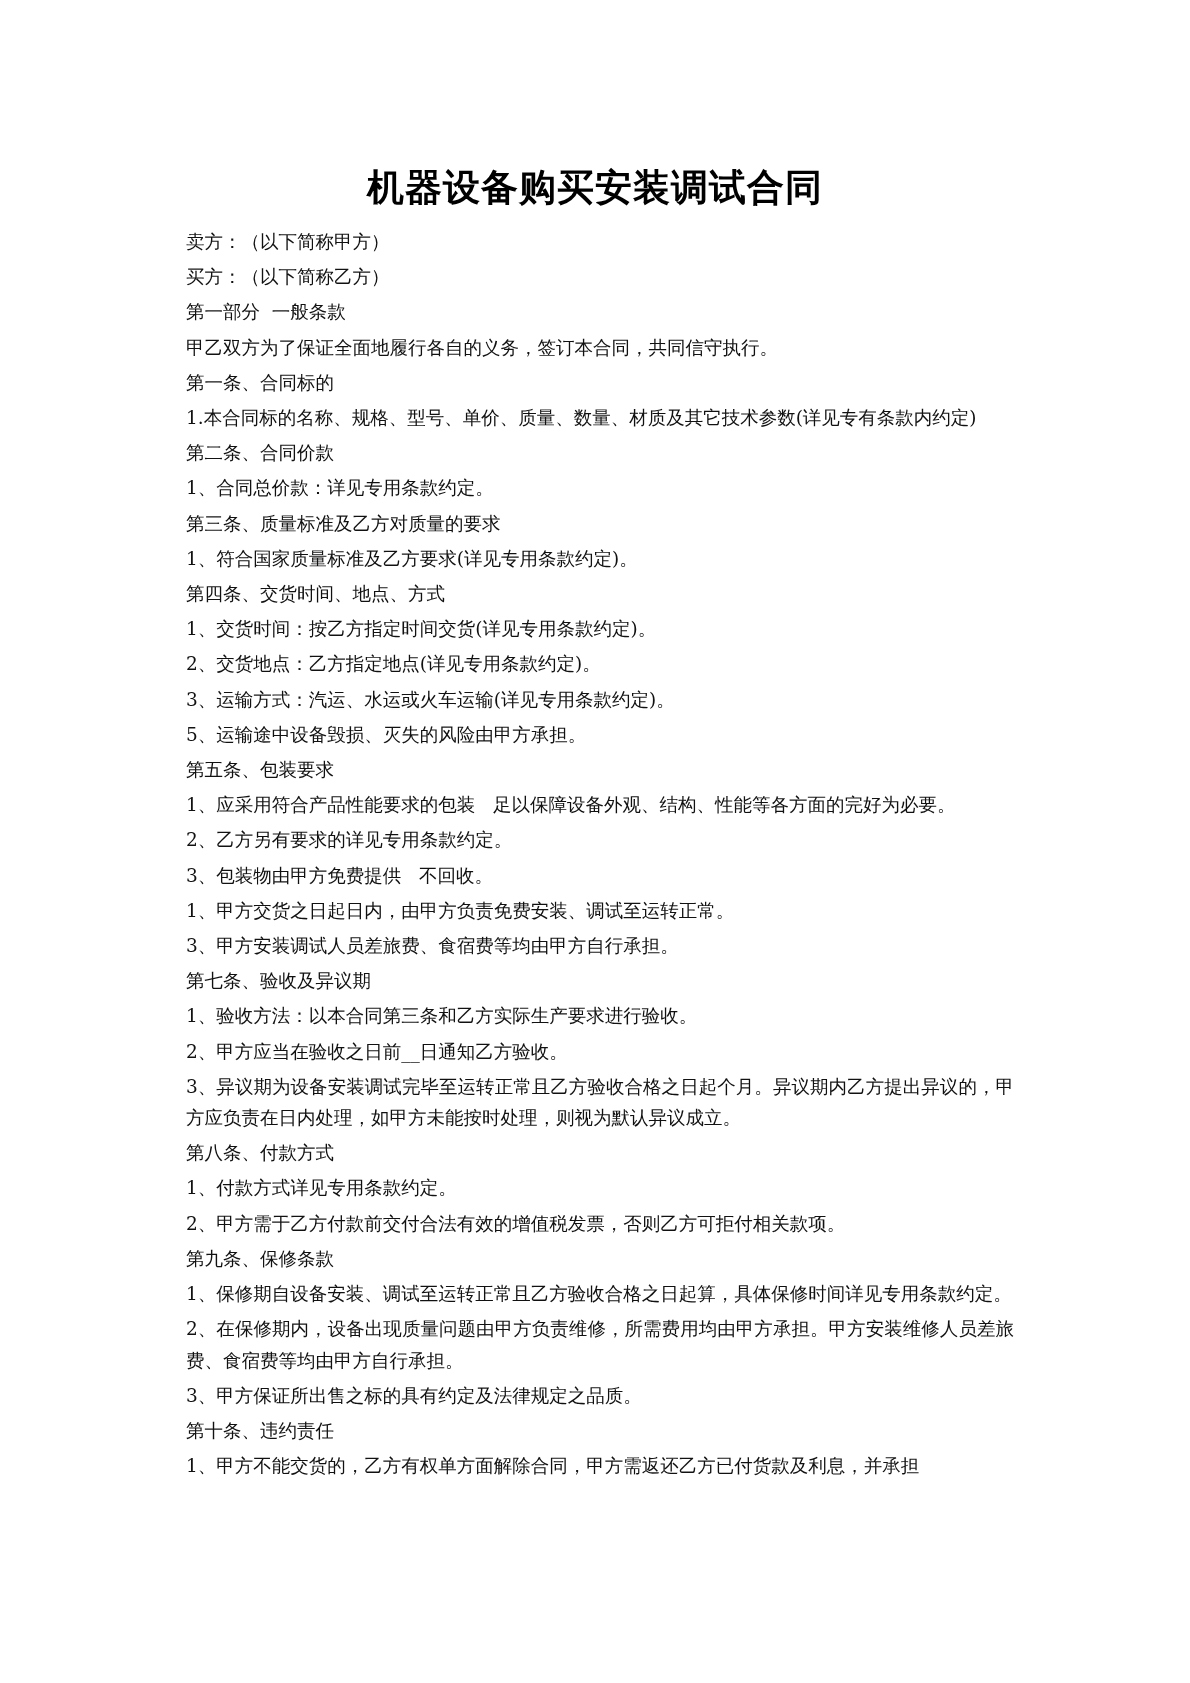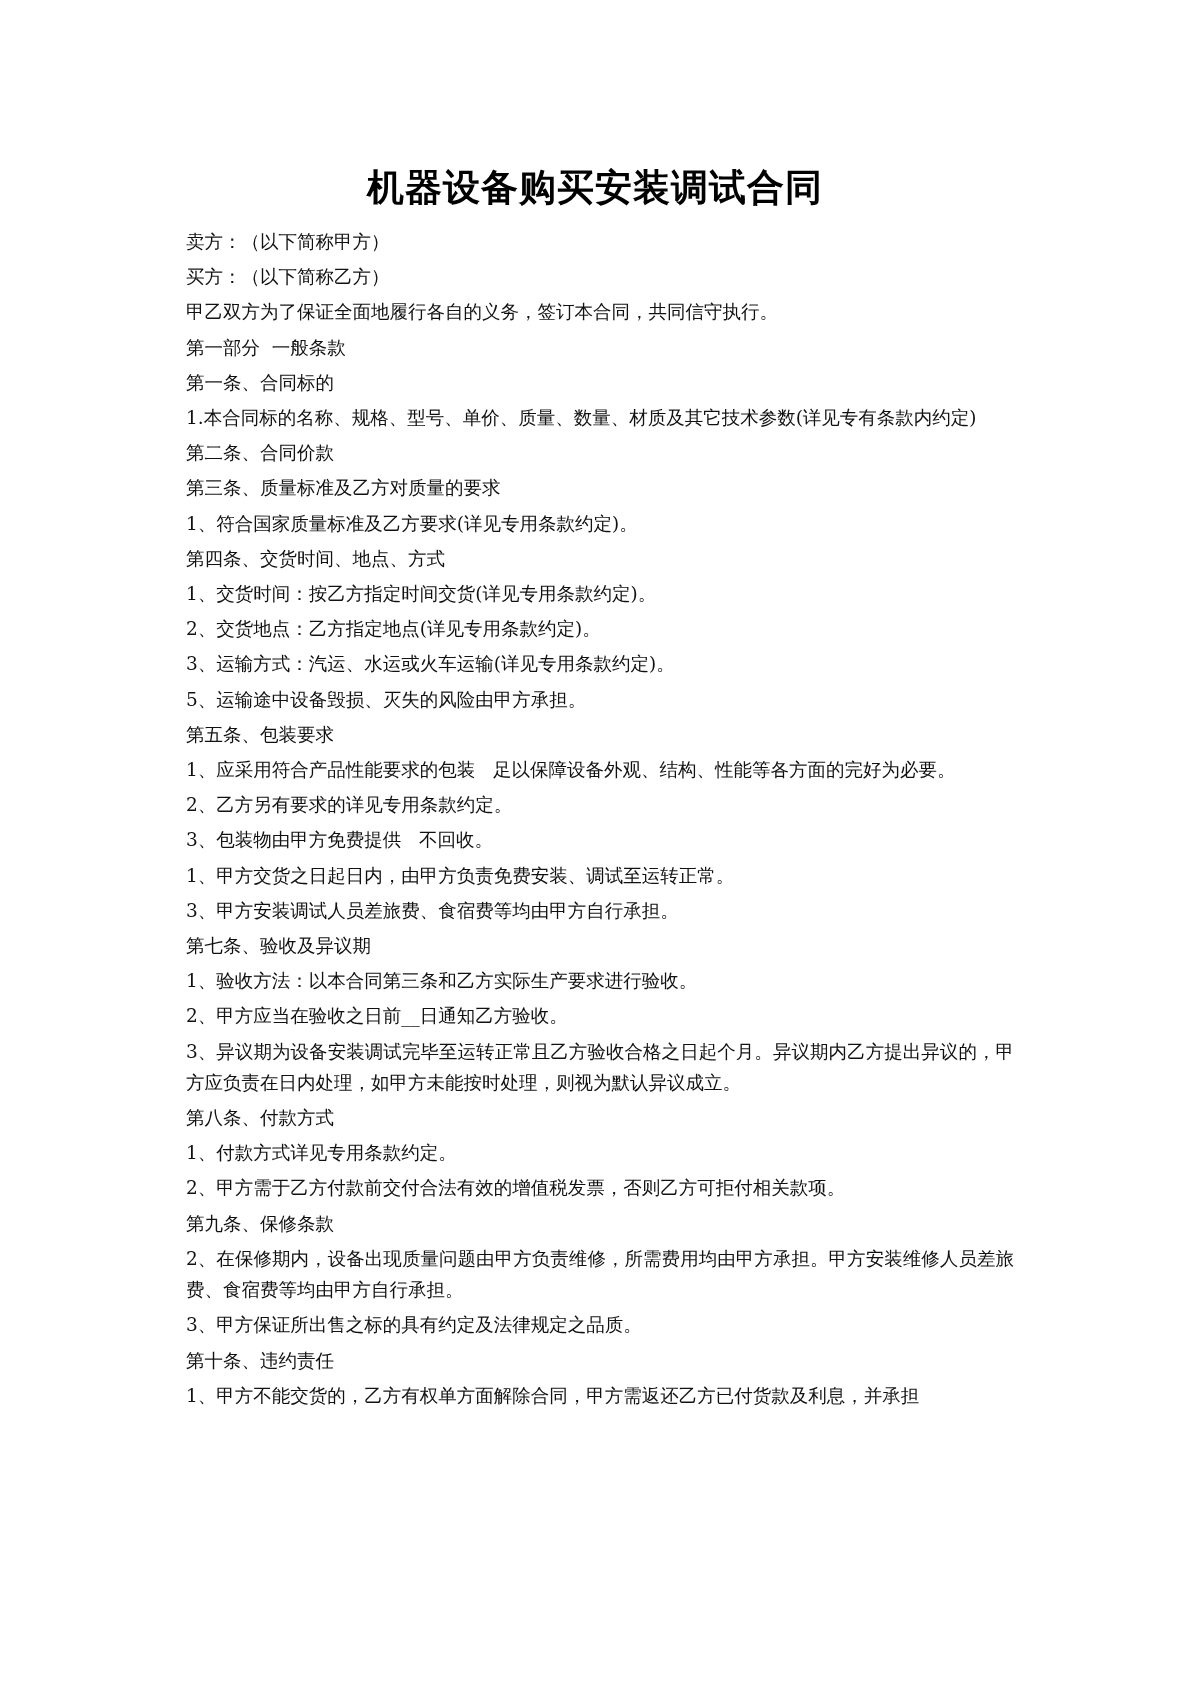--- a/index.html
+++ b/index.html
@@ -21,25 +21,26 @@
   .line { margin: 4px; white-space: pre-wrap; text-align: justify; }
 </style>
 </head>
 <body>
 
 <div class="page">
   <div class="title">机器设备购买安装调试合同</div>
   <div class="body">
     <p class="line">卖方：（以下简称甲方）</p>
     <p class="line">买方：（以下简称乙方）</p>
+    <p class="line">第一部分  一般条款</p>
     <p class="line">甲乙双方为了保证全面地履行各自的义务，签订本合同，共同信守执行。</p>
-    <p class="line">第一部分  一般条款</p>
     <p class="line">第一条、合同标的</p>
     <p class="line">1.本合同标的名称、规格、型号、单价、质量、数量、材质及其它技术参数(详见专有条款内约定)</p>
     <p class="line">第二条、合同价款</p>
+    <p class="line">1、合同总价款：详见专用条款约定。</p>
     <p class="line">第三条、质量标准及乙方对质量的要求</p>
     <p class="line">1、符合国家质量标准及乙方要求(详见专用条款约定)。</p>
     <p class="line">第四条、交货时间、地点、方式</p>
     <p class="line">1、交货时间：按乙方指定时间交货(详见专用条款约定)。</p>
     <p class="line">2、交货地点：乙方指定地点(详见专用条款约定)。</p>
     <p class="line">3、运输方式：汽运、水运或火车运输(详见专用条款约定)。</p>
     <p class="line">5、运输途中设备毁损、灭失的风险由甲方承担。</p>
     <p class="line">第五条、包装要求</p>
     <p class="line">1、应采用符合产品性能要求的包装   足以保障设备外观、结构、性能等各方面的完好为必要。</p>
     <p class="line">2、乙方另有要求的详见专用条款约定。</p>
@@ -47,18 +48,19 @@
     <p class="line">1、甲方交货之日起日内，由甲方负责免费安装、调试至运转正常。</p>
     <p class="line">3、甲方安装调试人员差旅费、食宿费等均由甲方自行承担。</p>
     <p class="line">第七条、验收及异议期</p>
     <p class="line">1、验收方法：以本合同第三条和乙方实际生产要求进行验收。</p>
     <p class="line">2、甲方应当在验收之日前__日通知乙方验收。</p>
     <p class="line">3、异议期为设备安装调试完毕至运转正常且乙方验收合格之日起个月。异议期内乙方提出异议的，甲方应负责在日内处理，如甲方未能按时处理，则视为默认异议成立。</p>
     <p class="line">第八条、付款方式</p>
     <p class="line">1、付款方式详见专用条款约定。</p>
     <p class="line">2、甲方需于乙方付款前交付合法有效的增值税发票，否则乙方可拒付相关款项。</p>
     <p class="line">第九条、保修条款</p>
+    <p class="line">1、保修期自设备安装、调试至运转正常且乙方验收合格之日起算，具体保修时间详见专用条款约定。</p>
     <p class="line">2、在保修期内，设备出现质量问题由甲方负责维修，所需费用均由甲方承担。甲方安装维修人员差旅费、食宿费等均由甲方自行承担。</p>
     <p class="line">3、甲方保证所出售之标的具有约定及法律规定之品质。</p>
     <p class="line">第十条、违约责任</p>
     <p class="line">1、甲方不能交货的，乙方有权单方面解除合同，甲方需返还乙方已付货款及利息，并承担</p>
   </div>
 </div>
 
 </body></html>

